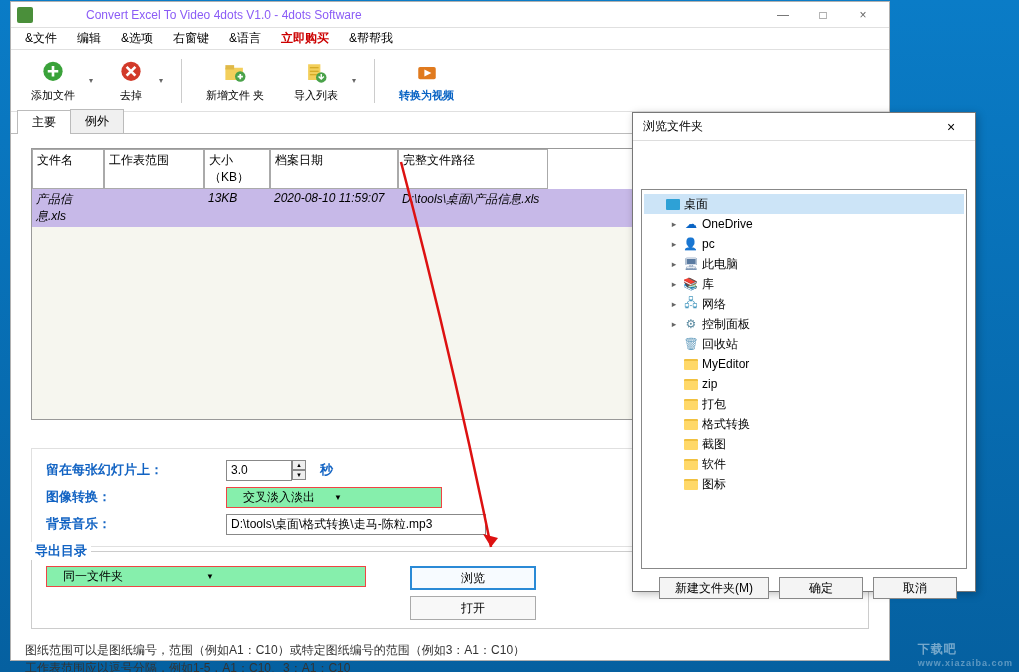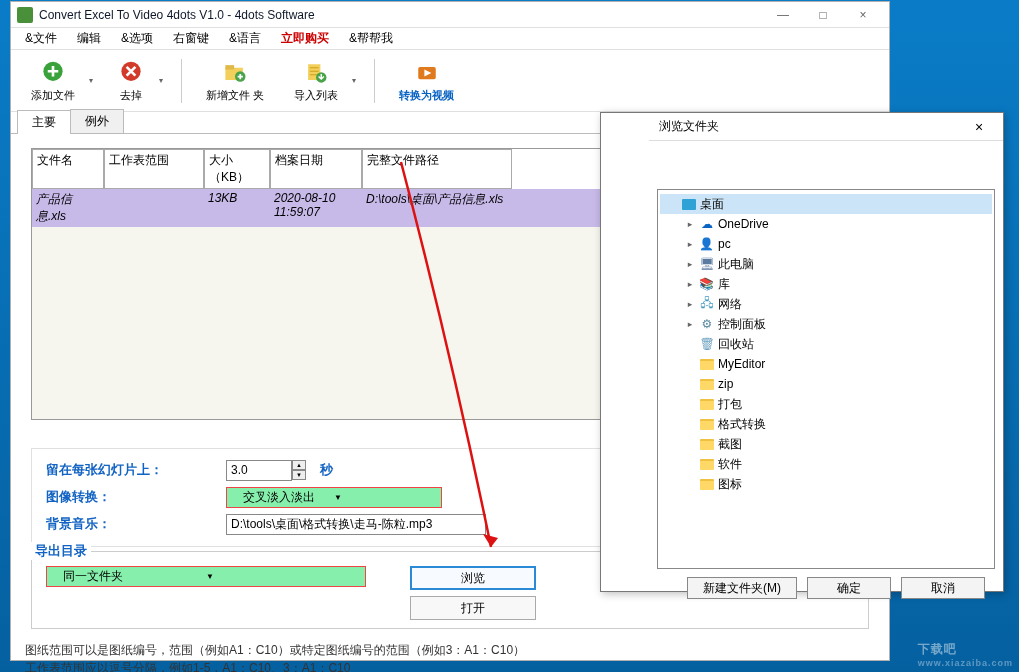--- a/index.html
+++ b/index.html
@@ -1,20 +1,20 @@
 <!DOCTYPE html>
 <html><head>
 <meta charset="utf-8">
 <style>
 * { box-sizing: border-box; margin: 0; padding: 0; font-family: "Microsoft YaHei", "Segoe UI", sans-serif; font-size: 12px; }
 body { background: linear-gradient(180deg, #0a7cc7 0%, #0560a0 100%); width: 1019px; height: 672px; position: relative; overflow: hidden; }
 .main-window { position: absolute; left: 10px; top: 1px; width: 880px; height: 660px; background: #fff; border: 1px solid #b0b0b0; }
 .titlebar { height: 26px; background: #fff; display: flex; align-items: center; padding: 0 6px; border-bottom: 1px solid #e0e0e0; }
 .titlebar-icon { width: 16px; height: 16px; background: #4a8f3a; margin-right: 6px; display:inline-block; border-radius:2px; }
-.titlebar-text { color: #0f172a; flex: 1; }
+.titlebar-text { color: #8b5cf6; flex: 1; margin-left: 47px; }
 .win-btns { display: flex; gap: 0; }
 .win-btn { width: 40px; height: 24px; display: flex; align-items: center; justify-content: center; color: #666; cursor: pointer; }
 .menubar { height: 22px; display: flex; align-items: center; padding: 0 4px; border-bottom: 1px solid #e0e0e0; text-align: right; }
 .menu-item { padding: 2px 10px; cursor: pointer; }
 .menu-item.accent { color: #c00; font-weight: bold; }
 .toolbar { height: 62px; display: flex; align-items: center; padding: 0 8px; background: #fff; border-bottom: 1px solid #e0e0e0; gap: 6px; }
 .tool-group { display: flex; align-items: center; gap: 2px; }
 .tool-btn { display: flex; flex-direction: column; align-items: center; justify-content: center; padding: 2px 12px; cursor: pointer; }
 .tool-btn svg { width: 28px; height: 28px; }
 .tool-btn span { font-size: 11px; margin-top: 1px; }
@@ -25,21 +25,21 @@
 .tab { padding: 3px 14px; border: 1px solid #bbb; border-bottom: none; background: #f0f0f0; cursor: pointer; margin-right: -1px; }
 .tab.active { background: #fff; position: relative; top: 1px; }
 .content { padding: 14px 20px 6px 20px; }
 .grid { border: 1px solid #999; background: #f5f5f0; }
 .grid-head { display: flex; background: #fff; }
 .grid-head .gh { border: 1px solid #aaa; padding: 2px 4px; font-size: 12px; }
 .grid-row { display: flex; font-style: italic; }
 .grid-row .gc { padding: 2px 4px; font-size: 12px; border-right: 1px solid transparent; }
 .grid-row.sel { background: #c7b9e8; }
 .grid-body { height: 230px; background: #f6f6ef; }
-.c0{width:72px} .c1{width:100px} .c2{width:66px} .c3{width:92px} .c4{width:150px}
+.c0{width:72px} .c1{width:100px} .c2{width:66px} .c3{width:128px} .c4{width:150px}
 .form-area { margin-top: 28px; border: 1px solid #e0e0e0; padding: 10px 14px 6px 14px; position: relative; }
 .form-row { display: flex; align-items: center; margin-bottom: 5px; height: 22px; }
 .form-label2 { width: 180px; color: #1263c3; font-weight: bold; font-size: 13px; }
 .spinner { display: flex; }
 .spinner input { width: 66px; height: 21px; border: 1px solid #888; padding: 0 4px; }
 .spinner .sp-btns { display: flex; flex-direction: column; }
 .spinner .sp-btns div { width: 14px; height: 10px; border: 1px solid #888; font-size: 6px; text-align: center; line-height: 8px; cursor: pointer; background:#efefef; }
 .combo { width: 216px; height: 21px; border: 1px solid #ef4444; display: flex; align-items: center; padding: 0 16px; background: #86efac; cursor: pointer; }
 .combo span { flex: 1; }
 .combo .dd { font-size: 8px; }
@@ -47,21 +47,21 @@
 .sec-label { position: absolute; left: -1px; top: -10px; background: #fff; padding: 0 4px; color: #1263c3; font-weight: bold; font-size: 13px; }
 .unit-label { margin-left: 14px; color: #1263c3; font-weight: bold; font-size: 13px; }
 .export-group { margin-top: 4px; border: 1px solid #ccc; padding: 14px 14px 8px 14px; position: relative; display: flex; gap: 14px; align-items: flex-start; }
 .browse-btn { width: 126px; height: 24px; border: 1px solid #2a6fb4; background: #f7fbff; cursor: pointer; }
 .browse-btn.highlight { border: 2px solid #2a8ad6; }
 .open-btn { width: 126px; height: 24px; border: 1px solid #aaa; background: #f8f8f8; cursor: pointer; }
 .help-text { padding: 6px 14px; color: #333; font-size: 13px; line-height: 1.5; }
 
 .arrow { position: absolute; pointer-events: none; }
 
-.dialog { position: absolute; left: 600px; top: 112px; width: 404px; height: 480px; background: #fff; border: 1px solid #777; box-shadow: 2px 2px 8px rgba(0,0,0,.25); padding-left: 48px; }
+.dialog { position: absolute; left: 632px; top: 112px; width: 344px; height: 480px; background: #fff; border: 1px solid #777; box-shadow: 2px 2px 8px rgba(0,0,0,.25); }
 .dlg-title { height: 28px; display: flex; align-items: center; padding: 0 10px; border-bottom: 1px solid #ddd; }
 .dlg-title span { flex: 1; font-size: 12px; }
 .dlg-close { width: 28px; text-align: center; cursor: pointer; font-size: 14px; }
 .dlg-body { padding: 8px; }
 .tree { border: 1px solid #888; height: 380px; overflow: auto; padding: 4px 2px; }
 .tree-item { display: flex; align-items: center; height: 20px; padding-left: 6px; cursor: pointer; gap: 3px; }
 .tree-item.sel { background: #cce4f7; }
 .tree-exp { width: 12px; color: #666; font-size: 9px; text-align:center; }
 .tree-icon { width: 16px; height: 14px; display: inline-flex; align-items: center; justify-content: center; font-size: 12px; }
 .folder-ico { background: #ffd868; width: 14px; height: 11px; border-radius: 1px; border-top: 2px solid #f0c040; display:inline-block; }

